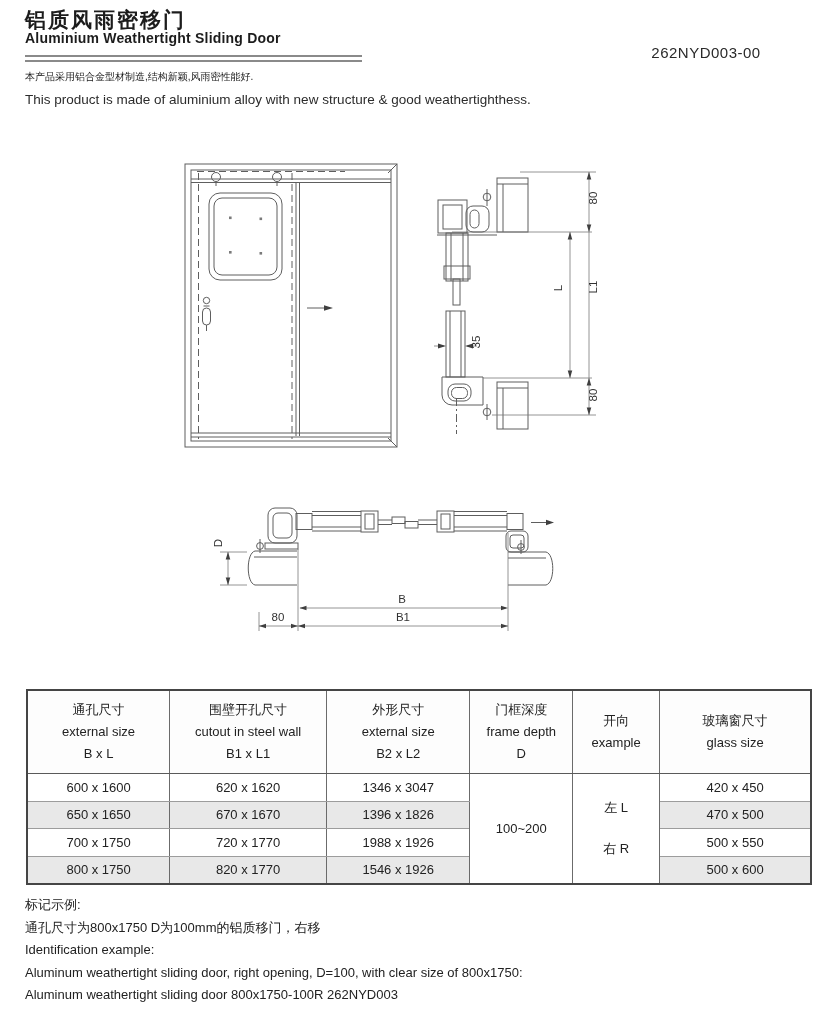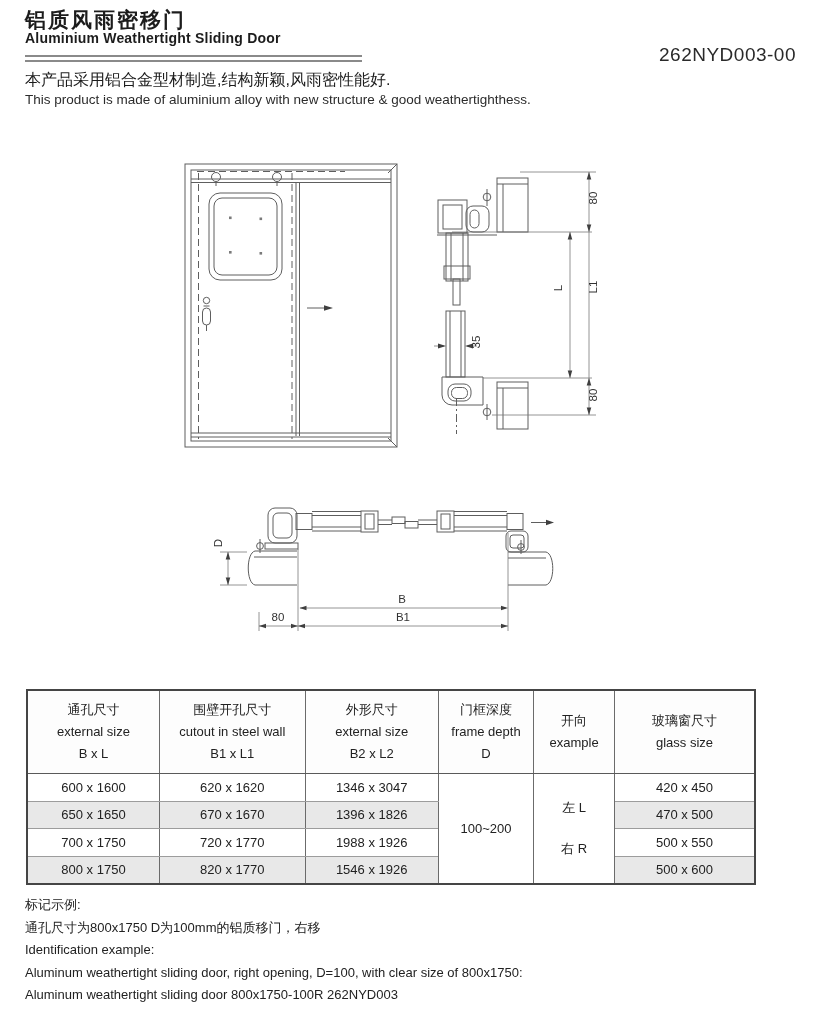--- a/index.html
+++ b/index.html
@@ -5,37 +5,37 @@
   html,body{margin:0;padding:0;}
   body{
     width:830px;height:1030px;position:relative;background:#ffffff;
     font-family:"Liberation Sans","DejaVu Sans",sans-serif;color:#1c1c1c;
     overflow:hidden;
   }
   .abs{position:absolute;}
   .title-zh{left:25px;top:6px;font-size:21px;font-weight:bold;letter-spacing:2px;}
   .title-en{left:25px;top:30px;font-size:14px;font-weight:bold;letter-spacing:0.2px;}
   .title-rule{left:25px;top:55px;width:337px;height:3px;border-top:2px solid #8a8a8a;border-bottom:2px solid #8a8a8a;}
-  .doc-number{left:616px;top:44px;width:180px;text-align:right;font-size:19px;color:#2a2a2a;letter-spacing:0.5px;}
-  .desc-zh{left:25px;top:70px;font-size:16px;}
+  .doc-number{left:616px;top:44px;width:180px;text-align:center;font-size:15px;color:#2a2a2a;letter-spacing:0.5px;}
+  .desc-zh{left:25px;top:70px;font-size:10px;}
   .desc-en{left:25px;top:92px;font-size:13.5px;color:#2b2b2b;}
 
   svg.drawings{left:0;top:128px;}
   svg.drawings line, svg.drawings rect, svg.drawings path, svg.drawings circle{
     stroke:#5e5e5e;stroke-width:1;fill:none;
   }
   svg.drawings .thin{stroke:#7a7a7a;stroke-width:0.8;}
   svg.drawings .dash{stroke-dasharray:7 4;}
   svg.drawings .cl{stroke-dasharray:8 3 2 3;}
   svg.drawings polygon{fill:#3f3f3f;stroke:none;}
   svg.drawings .dot{fill:#7a7a7a;stroke:none;}
   svg.drawings text{fill:#333;font-size:11.5px;stroke:none;font-family:"Liberation Sans","DejaVu Sans",sans-serif;}
 
   table.spec{
-    position:absolute;left:26px;top:689px;width:730px;
+    position:absolute;left:26px;top:689px;width:786px;
     border-collapse:collapse;table-layout:fixed;font-size:13px;
     border:2px solid #454545;
     padding-left:44px;
   }
   table.spec th, table.spec td{
     border-left:1px solid #6b6b6b;border-right:1px solid #6b6b6b;
     border-top:1px solid #9c9c9c;border-bottom:1px solid #9c9c9c;
     text-align:center;vertical-align:middle;font-weight:normal;
     padding:0;color:#222;
   }

